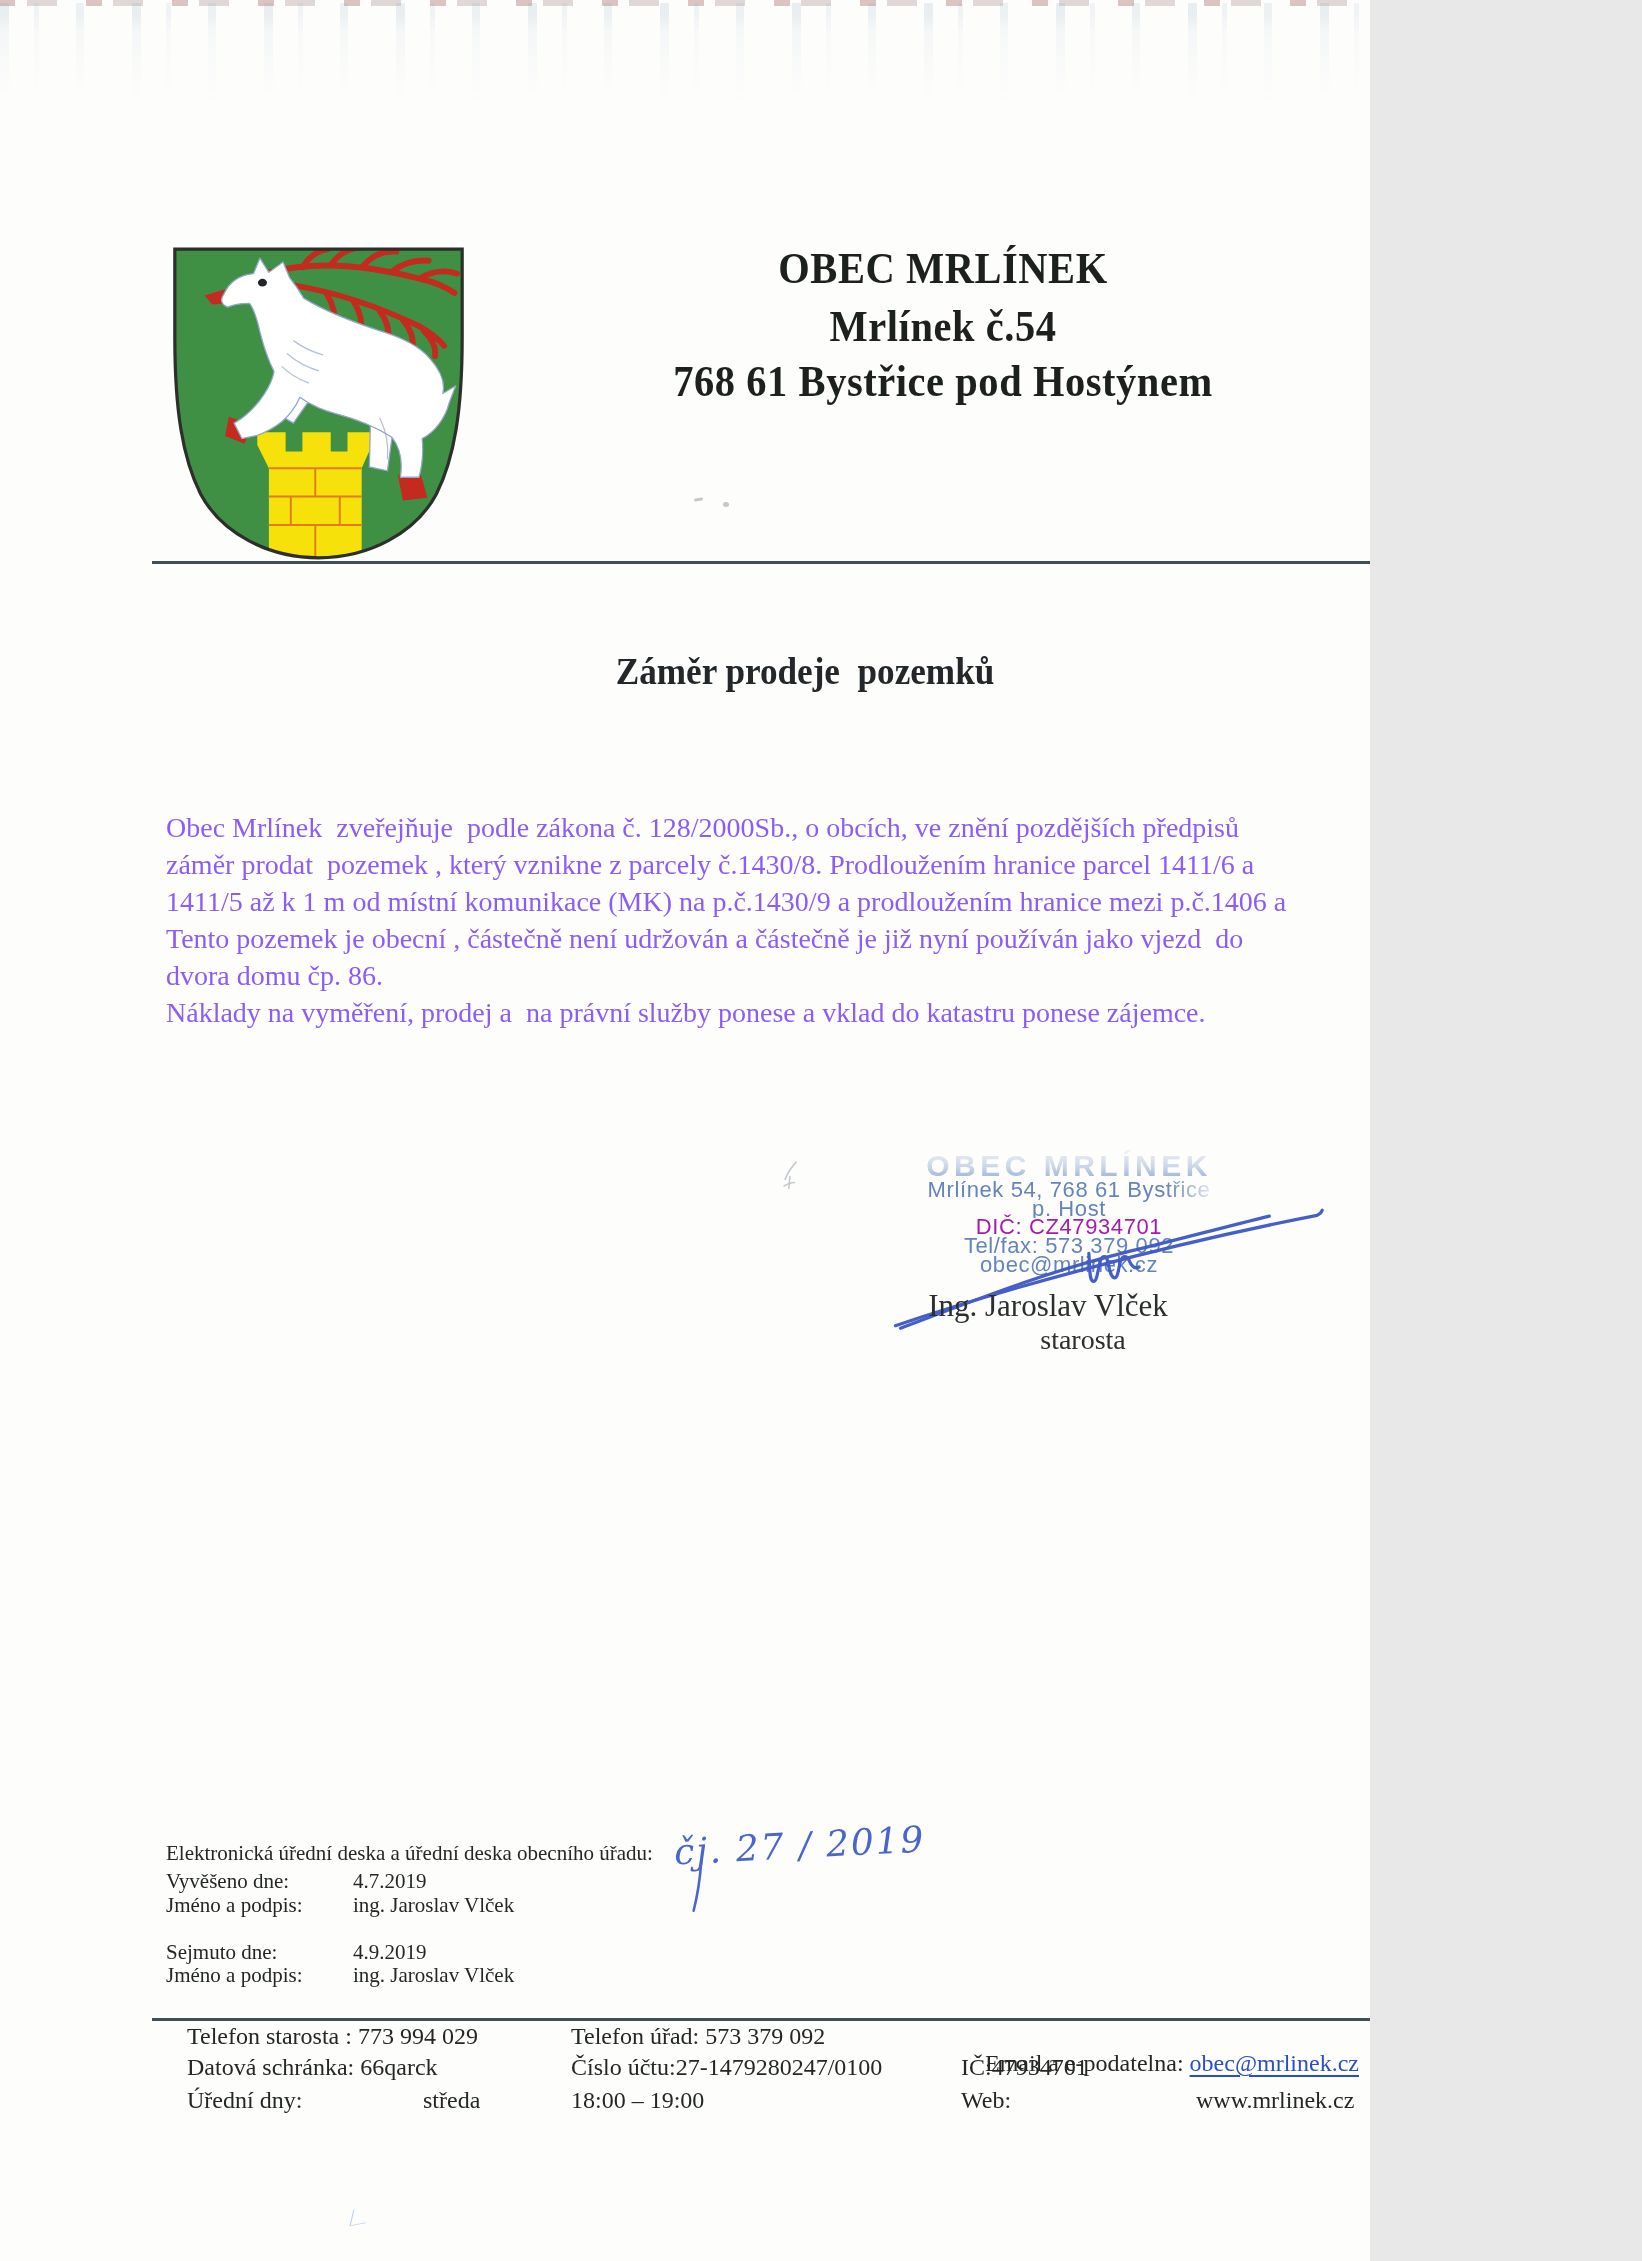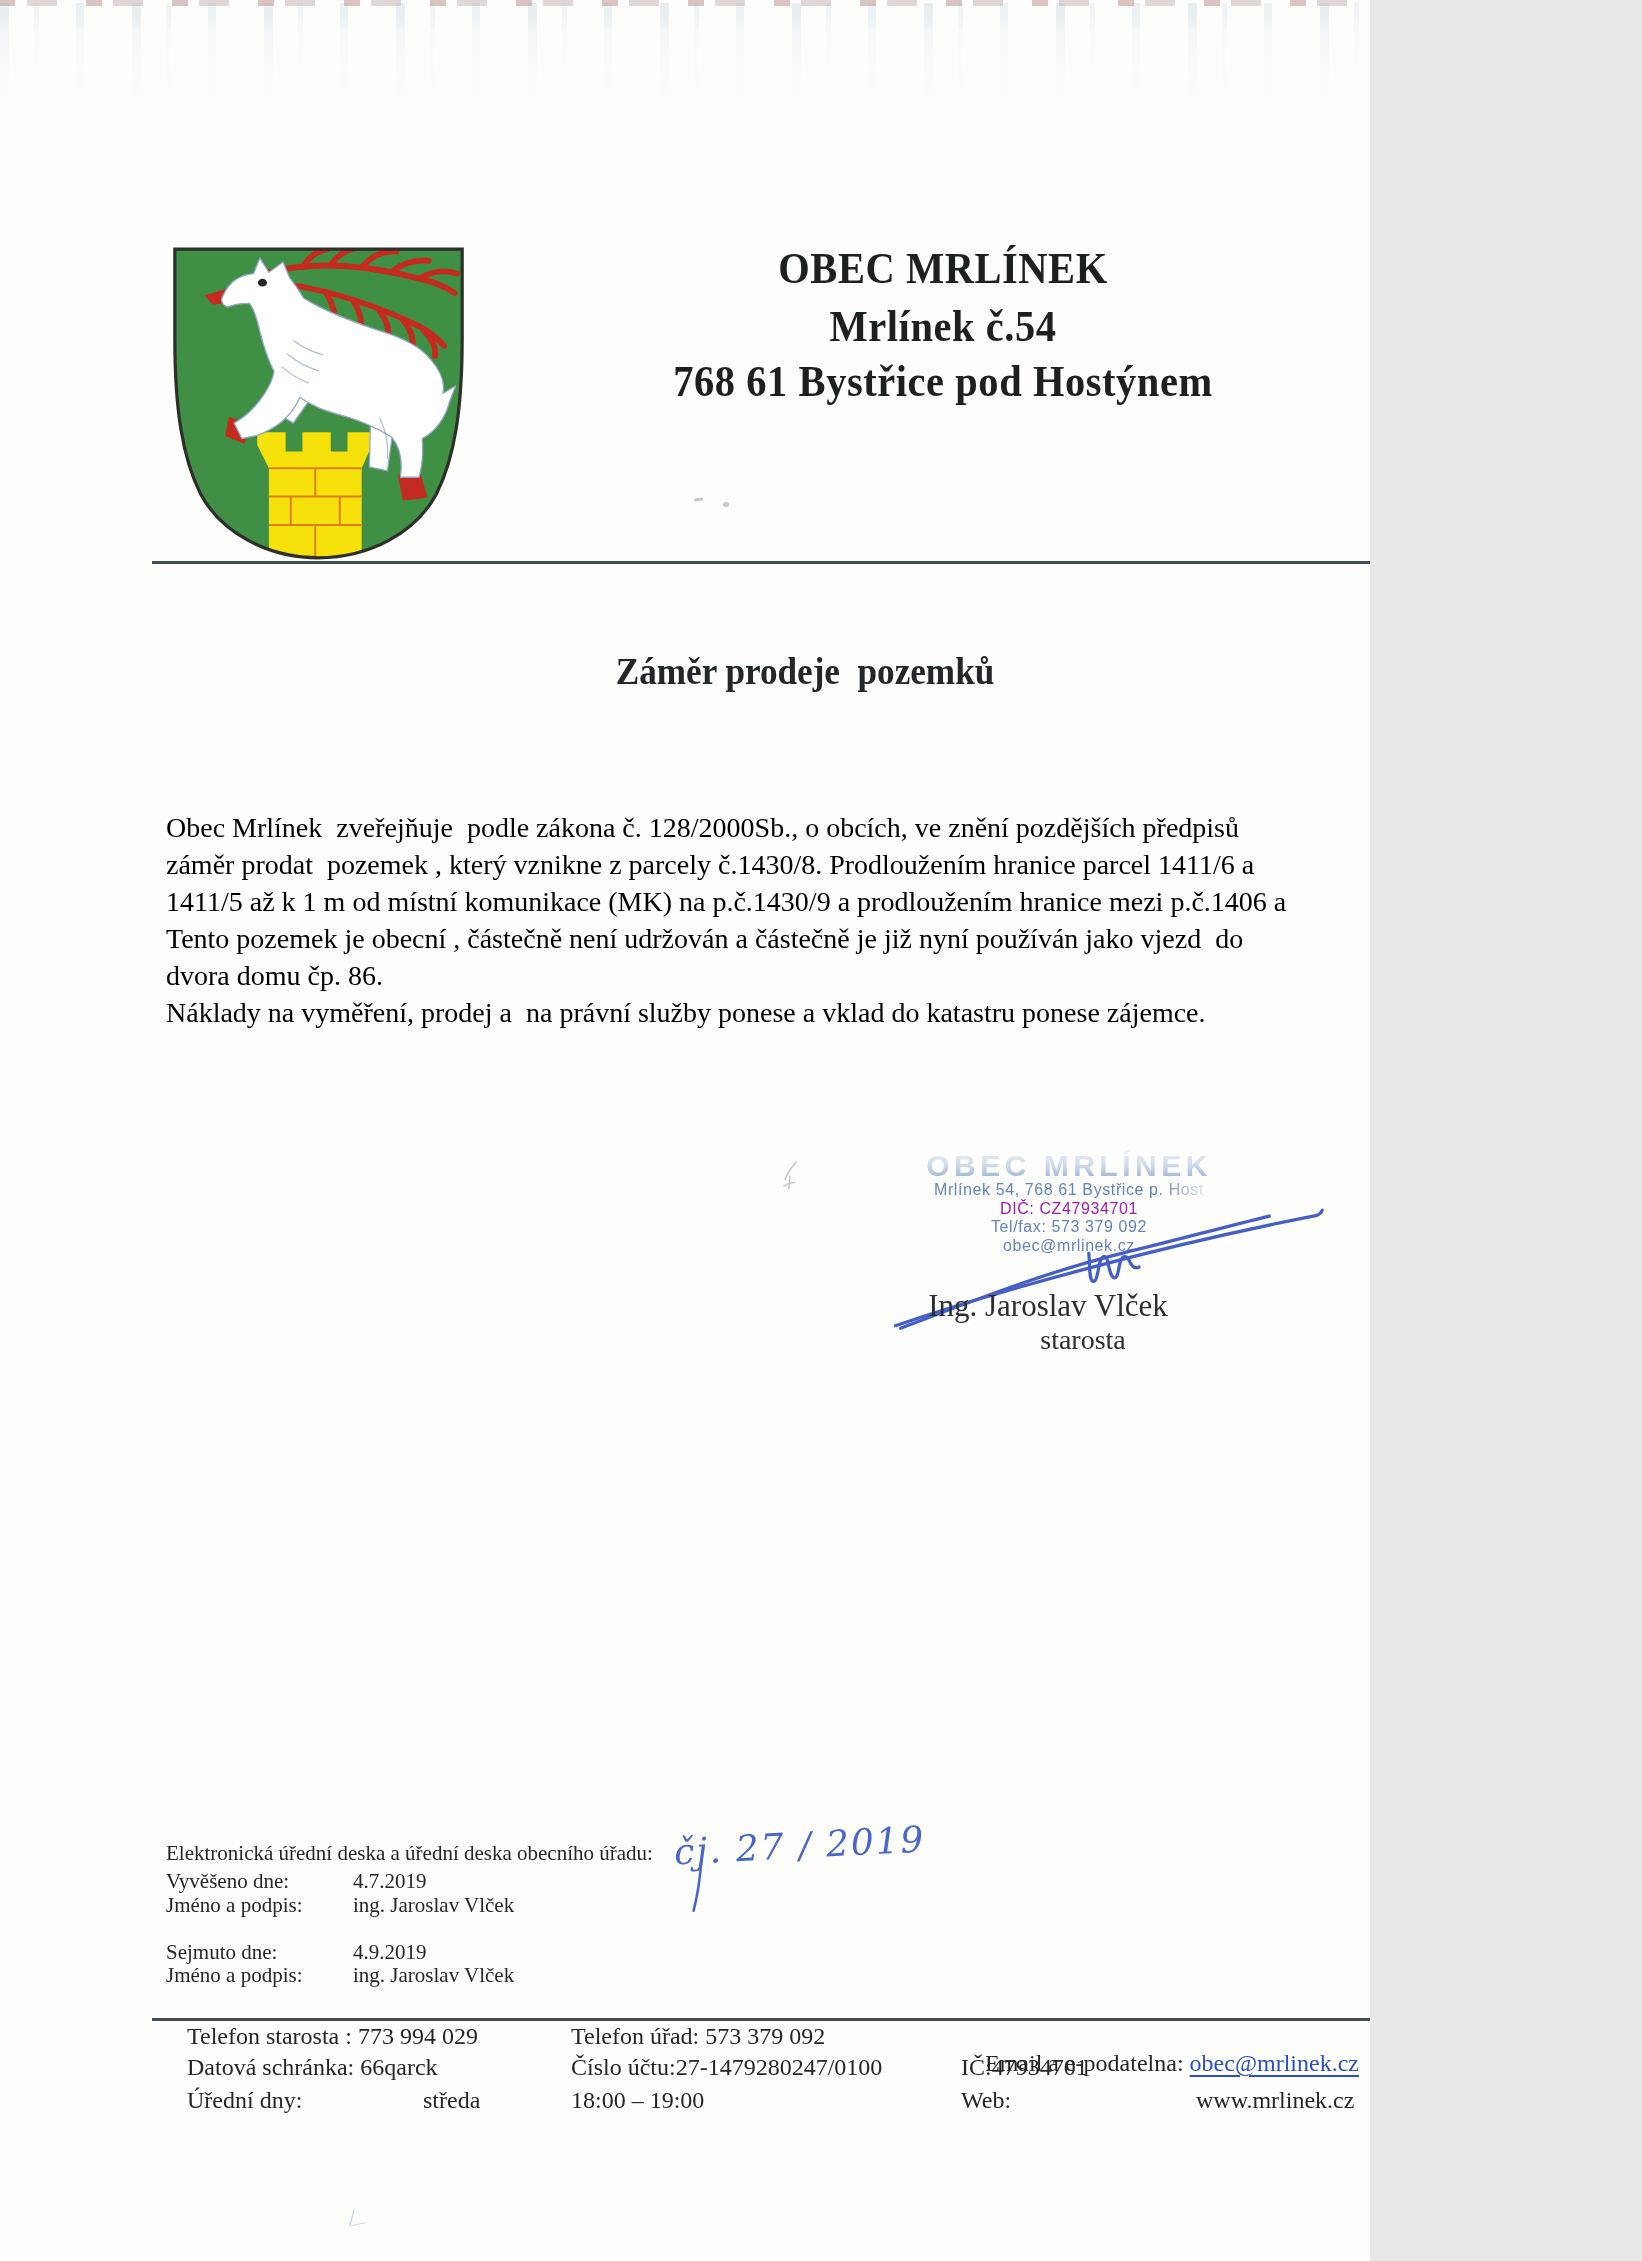--- a/index.html
+++ b/index.html
@@ -53,35 +53,35 @@
   .hdr3{left:943px; top:358px;}
   .rule{height:2.6px; background:#414e54;}
   .rule1{left:152px; top:561px; width:1328px;}
   .rule2{left:152px; top:2018px; width:1328px;}
 
   
   .doc-title{
     left:805px; top:650px; transform:translateX(-50%) scaleX(.95);
     font-weight:bold; font-size:37px; white-space:pre; color:#23272a;
   }
-  .body-par{left:166px; top:809px; width:1328px; font-size:28px; line-height:37px; color:#000000;}
+  .body-par{left:166px; top:809px; width:1328px; font-size:28px; line-height:37px; color:#8b5cf6;}
   .body-par .line{white-space:pre;}
 
   
   .stamp{
     left:1069px; top:1150px; transform:translateX(-50%);
     text-align:center; font-family:"Liberation Sans","DejaVu Sans",sans-serif;
     filter:blur(0.3px);
   }
   .stamp-name{
     font-size:30px; font-weight:bold; letter-spacing:4.5px; line-height:31px;
     -webkit-mask-image:linear-gradient(180deg,rgba(0,0,0,.12) 0,rgba(0,0,0,.45) 55%,rgba(0,0,0,.95) 100%);
     mask-image:linear-gradient(180deg,rgba(0,0,0,.12) 0,rgba(0,0,0,.45) 55%,rgba(0,0,0,.95) 100%);
   }
-  .stamp-line{font-size:16px; line-height:18.7px; letter-spacing:0.6px;}
+  .stamp-line{font-size:22px; line-height:18.7px; letter-spacing:0.6px;}
   .stamp-line.fade-end{
     -webkit-mask-image:linear-gradient(90deg,#000 82%,rgba(0,0,0,.25) 96%,transparent 100%);
     mask-image:linear-gradient(90deg,#000 82%,rgba(0,0,0,.25) 96%,transparent 100%);
   }
   .sig-svg{left:858px; top:1196px; width:490px; height:142px;}
   .pencil-mark{left:781px; top:1158px; width:19.3px; height:36px; opacity:.5;}
   .sgn-name{left:1048px; top:1288px; transform:translateX(-50%); font-size:31px; white-space:pre; color:#2b2f30;}
   .sgn-role{left:1083px; top:1324px; transform:translateX(-50%); font-size:28px; color:#2b2f30;}
 
   

